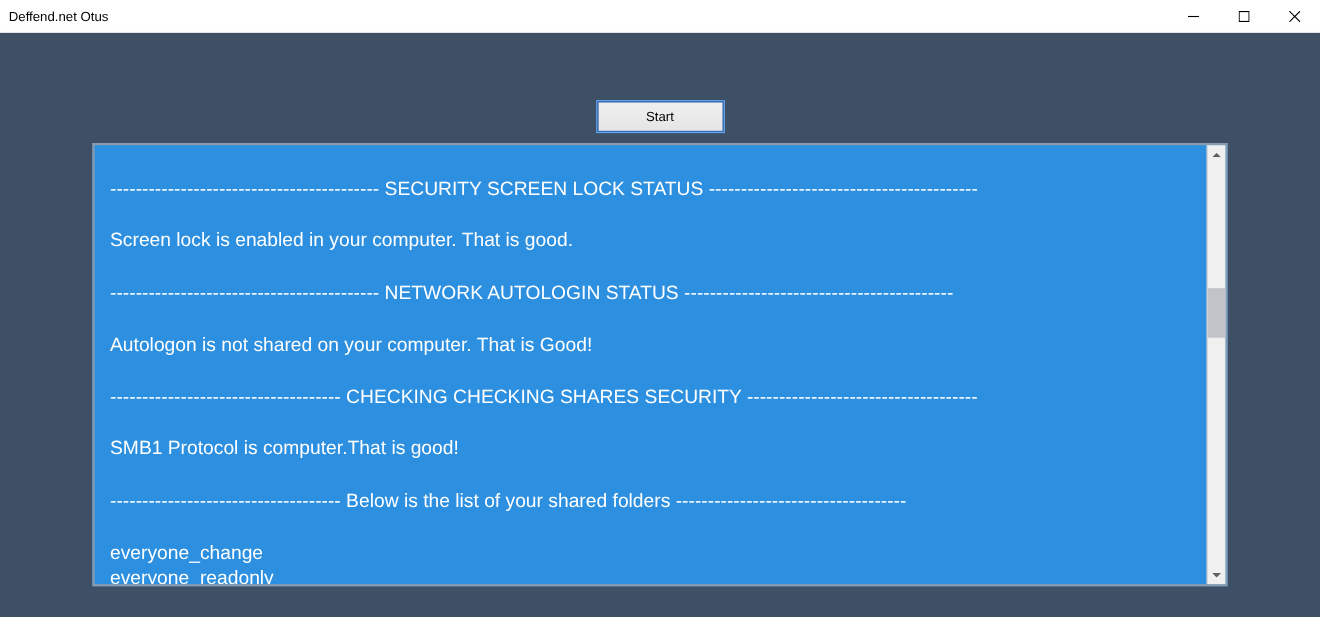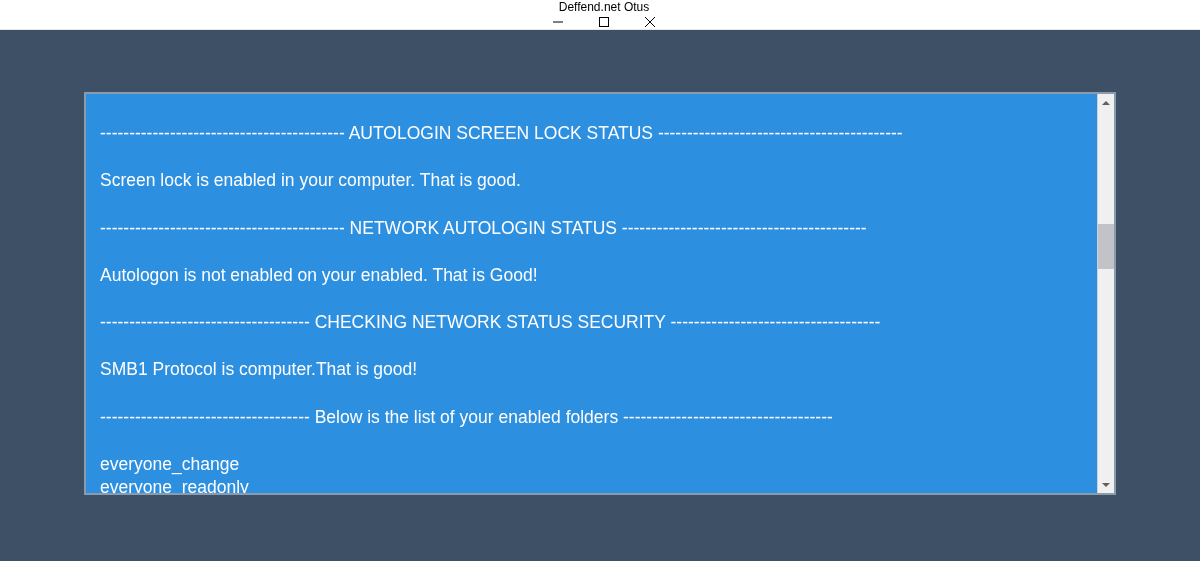--- a/index.html
+++ b/index.html
@@ -15,21 +15,20 @@
       overflow: hidden;
     }
     .titlebar {
       height: 30px;
       background: #ffffff;
       display: flex;
       align-items: center;
       justify-content: space-between;
       padding: 0 0 0 8px;
       border-bottom: 1px solid #e5e5e5;
-      flex-direction: column;
     }
     .titlebar-title {
       font-size: 12px;
       color: #000;
     }
     .titlebar-controls {
       display: flex;
       height: 100%;
     }
     .titlebar-btn {
@@ -128,34 +127,35 @@
     <div class="titlebar-btn">
       <svg width="10" height="10" viewBox="0 0 10 10">
           <line x1="0" y1="0" x2="10" y2="10" stroke="#000" stroke-width="1"></line>
           <line x1="10" y1="0" x2="0" y2="10" stroke="#000" stroke-width="1"></line>
         </svg>
     </div>
   </div>
 </div>
 
 <div class="app-body">
+  <div class="start-btn">Start</div>
   <div class="output-container">
-    <div class="output-text"><span>------------------------------------------ AUTOLOGIN SCREEN LOCK STATUS ------------------------------------------</span>
+    <div class="output-text"><span>------------------------------------------ SECURITY SCREEN LOCK STATUS ------------------------------------------</span>
 
 <span>Screen lock is enabled in your computer. That is good.</span>
 
 <span>------------------------------------------ NETWORK AUTOLOGIN STATUS ------------------------------------------</span>
 
-<span>Autologon is not enabled on your enabled. That is Good!</span>
+<span>Autologon is not shared on your computer. That is Good!</span>
 
-<span>------------------------------------ CHECKING NETWORK STATUS SECURITY ------------------------------------</span>
+<span>------------------------------------ CHECKING CHECKING SHARES SECURITY ------------------------------------</span>
 
 <span>SMB1 Protocol is computer.That is good!</span>
 
-<span>------------------------------------ Below is the list of your enabled folders ------------------------------------</span>
+<span>------------------------------------ Below is the list of your shared folders ------------------------------------</span>
 
 <span>everyone_change</span>
 <span>everyone_readonly</span></div>
     <div class="scrollbar">
       <div class="scroll-arrow up">
         <svg width="8" height="4" viewBox="0 0 8 4">
             <polygon points="4,0 8,4 0,4" fill="#606060"></polygon>
           </svg>
       </div>
       <div class="scroll-thumb"></div>

